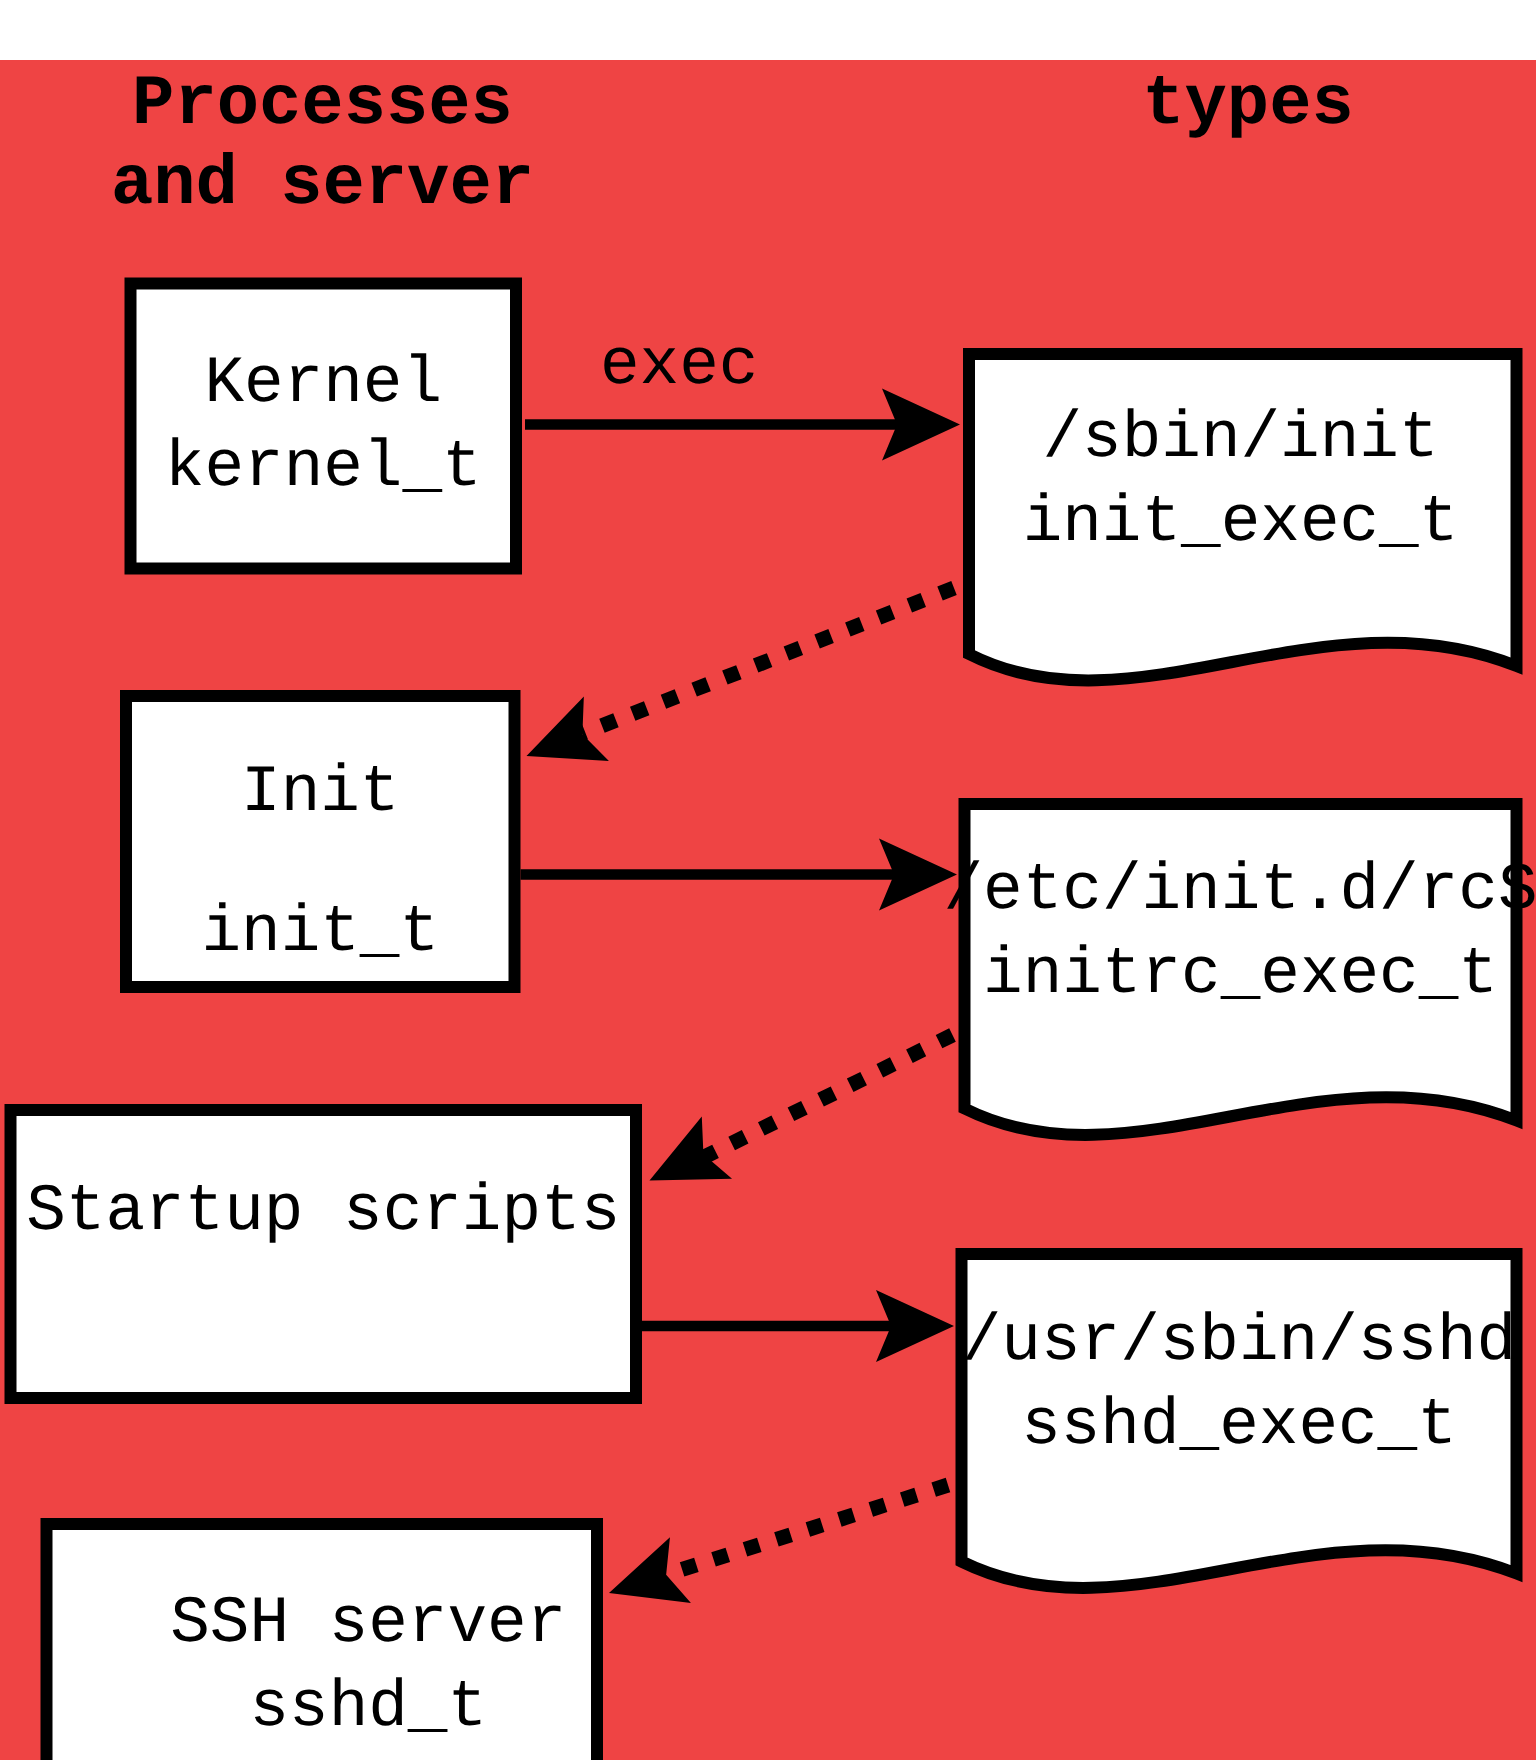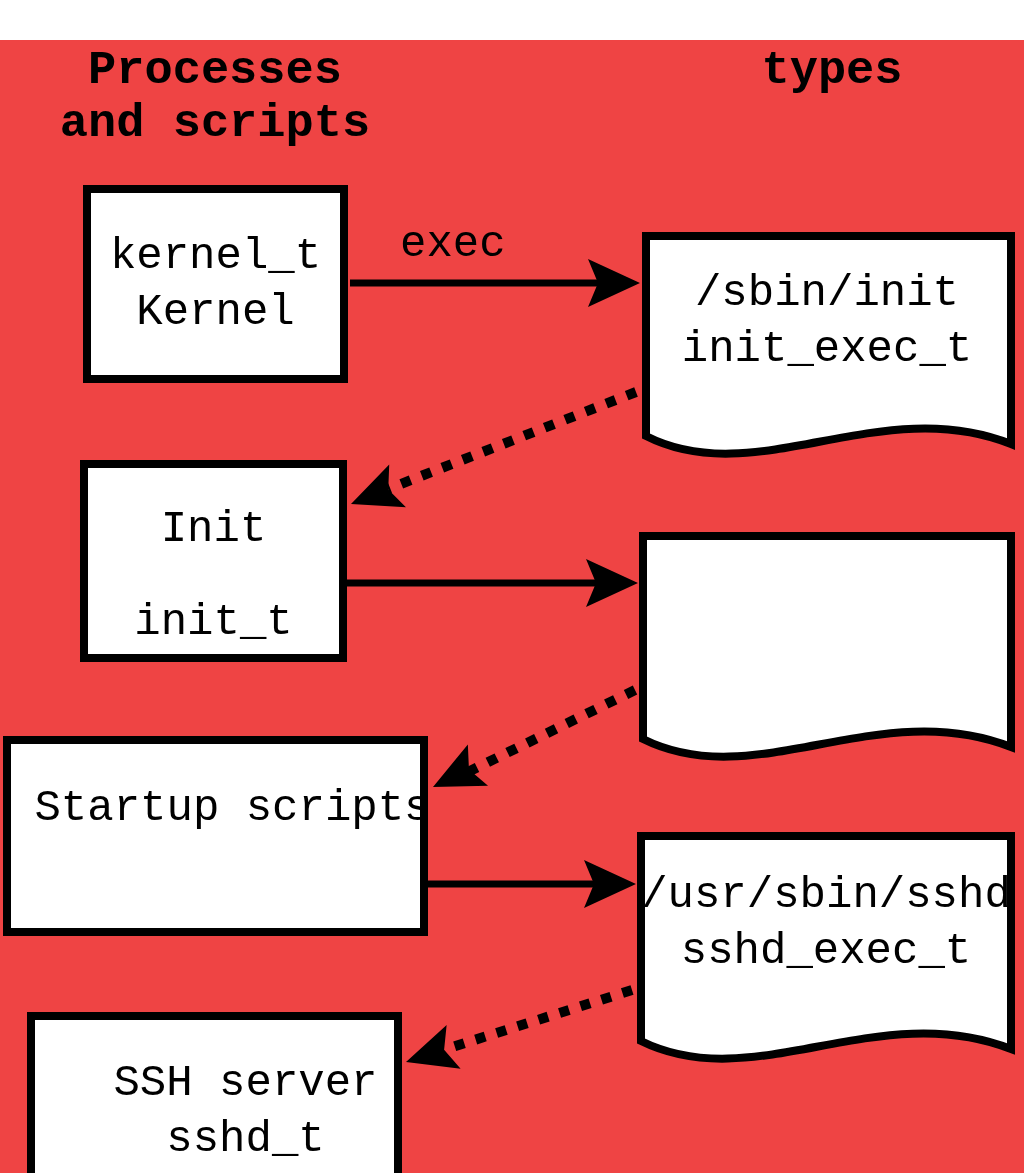--- a/index.html
+++ b/index.html
@@ -99,46 +99,50 @@
       <polygon class="arrow-head" points="0,0 -50,-23 -40,0 -50,23" transform="translate(433,747) rotate(154)"></polygon>
     </g>
     <g>
       <path class="dotted-shaft" d="M 632,950 L 443,1010"></path>
       <polygon class="arrow-head" points="0,0 -50,-23 -40,0 -50,23" transform="translate(406,1022) rotate(162.3)"></polygon>
     </g>
   </svg>
 
   <div class="col-header" style="left:25px; top:4px; width:380px;">
     <span>Processes</span>
-    <span>and scripts</span>
+    <span>and server</span>
   </div>
   <div class="col-header" style="left:642px; top:4px; width:380px;">
     <span>types</span>
   </div>
 
   <div class="edge-label" style="left:400px; top:180px; width:200px;">exec</div>
 
   <div class="node-label" style="left:83px; top:145px; width:265px; height:198px;">
+    <span>Kernel</span>
     <span>kernel_t</span>
-    <span>Kernel</span>
   </div>
   <div class="node-label" style="left:80px; top:420px; width:267px; height:230px;gap:37px;">
     <span>Init</span>
     <span>init_t</span>
   </div>
-  <div class="node-label" style="left:3px; top:696px; width:425px; height:144px;padding-left:17px;">
+  <div class="node-label" style="left:3px; top:696px; width:425px; height:144px;">
     <span>Startup scripts</span>
   </div>
   <div class="node-label" style="left:27px; top:972px; width:375px; height:198px;padding-left:31px;">
     <span>SSH server</span>
     <span>sshd_t</span>
   </div>
 
   <div class="node-label doc-label" style="left:642px; top:192px; width:370px; height:178px;">
     <span>/sbin/init</span>
     <span>init_exec_t</span>
   </div>
+  <div class="node-label doc-label" style="left:639px; top:492px; width:376px; height:180px;">
+    <span>/etc/init.d/rcS</span>
+    <span>initrc_exec_t</span>
+  </div>
   <div class="node-label doc-label" style="left:637px; top:792px; width:378px; height:182px;text-align:center;">
     <span>/usr/sbin/sshd</span>
     <span>sshd_exec_t</span>
   </div>
 
 </div>
 
 </body></html>

